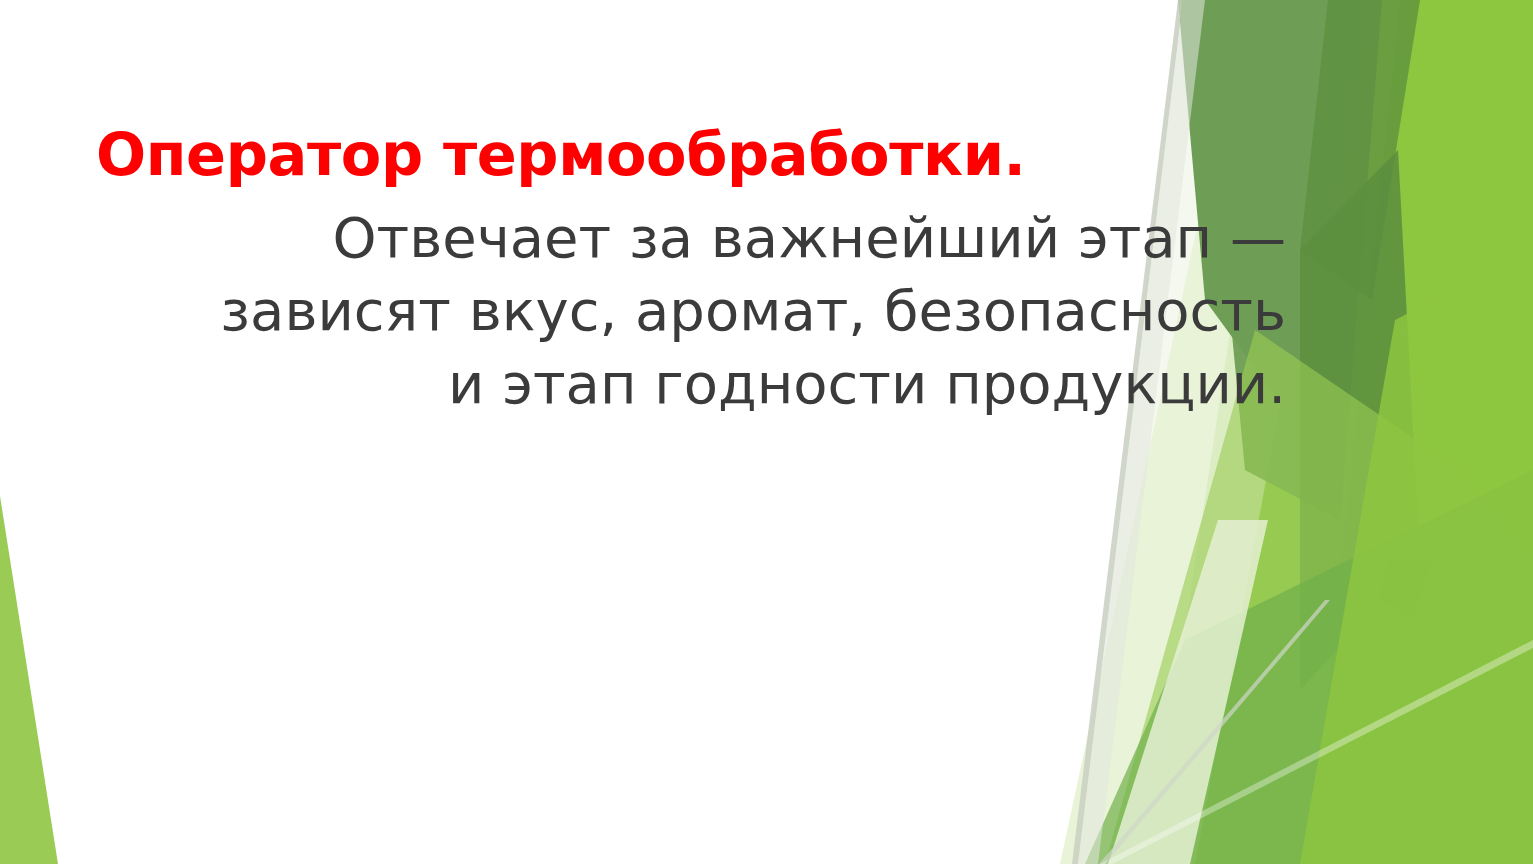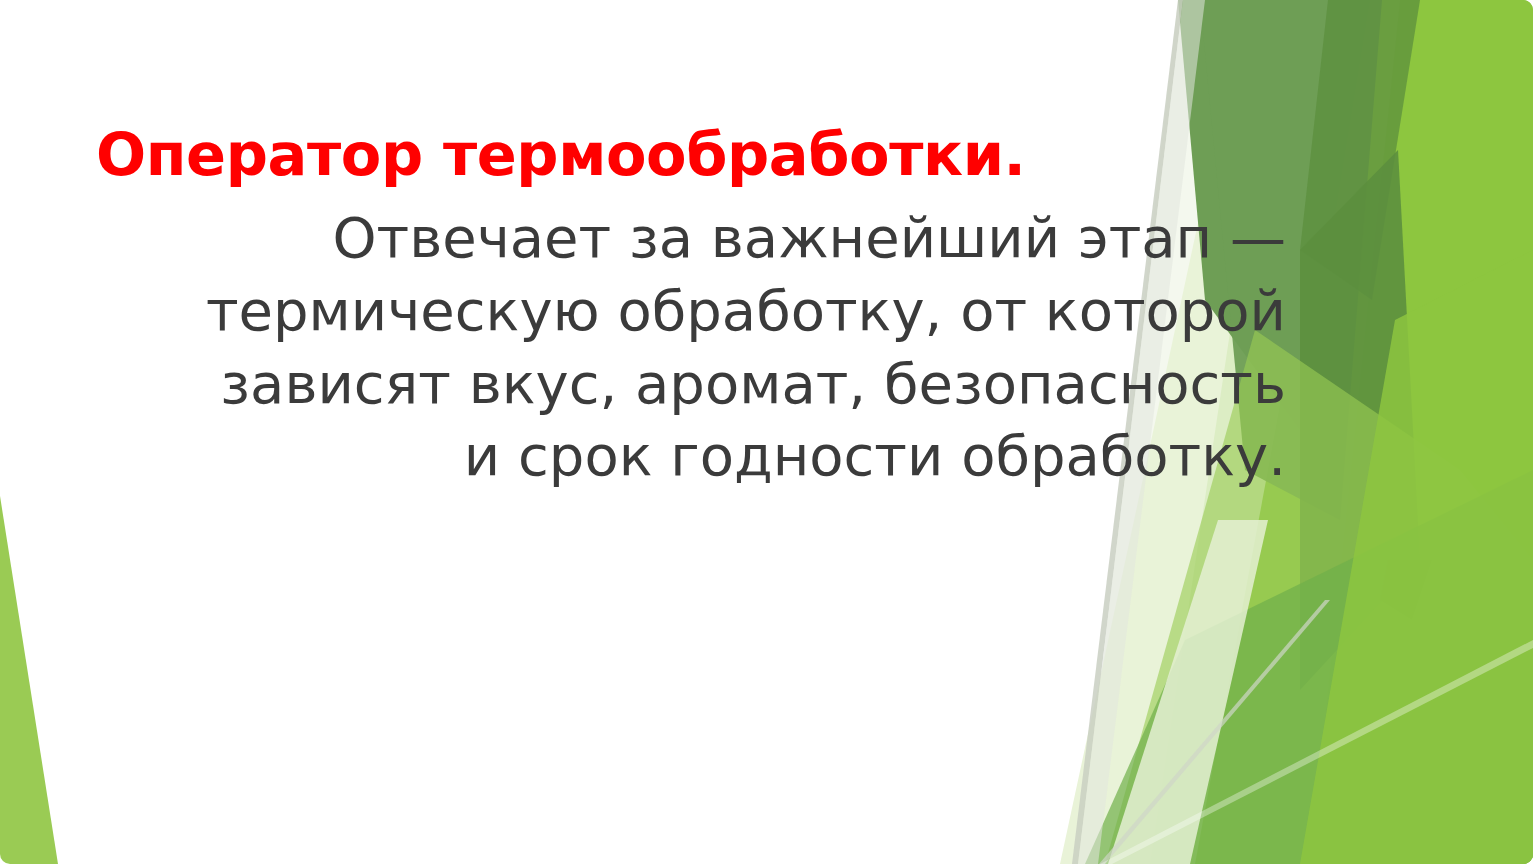--- a/index.html
+++ b/index.html
@@ -8,21 +8,20 @@
     padding: 0;
     background: #ffffff;
   }
   #slide {
     position: relative;
     width: 1533px;
     height: 864px;
     background: #ffffff;
     overflow: hidden;
     font-family: "DejaVu Sans", "Liberation Sans", sans-serif;
-    border-radius: 10px;
   }
 
   
   #bg-decor {
     position: absolute;
     inset: 0;
     width: 1533px;
     height: 864px;
     pointer-events: none;
     z-index: 0;
@@ -109,20 +108,19 @@
     <polygon points="1183,0 1205,0 1098,864 1078,864" fill="#E2E6DE" opacity="0.55"></polygon>
 
   </svg>
 
   <div id="content">
 
     <h1 id="slide-title">Оператор термообработки.</h1>
 
     <div id="slide-body">
       <span class="body-line">Отвечает за важнейший этап —</span>
-      <span class="body-line">термическую обработку, от которой</span>
       <span class="body-line">зависят вкус, аромат, безопасность</span>
-      <span class="body-line">и срок годности обработку.</span>
+      <span class="body-line">и этап годности продукции.</span>
     </div>
 
   </div>
 
 </div>
 
 </body></html>

